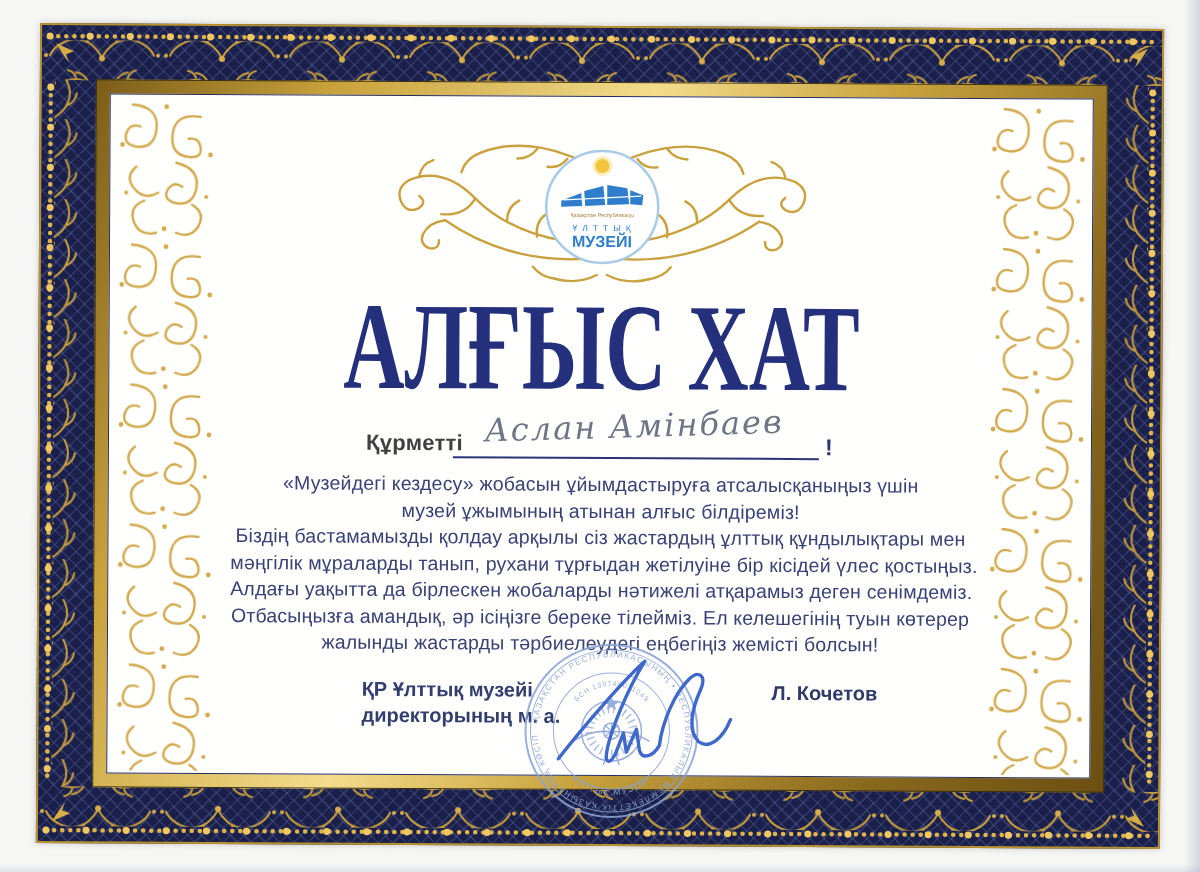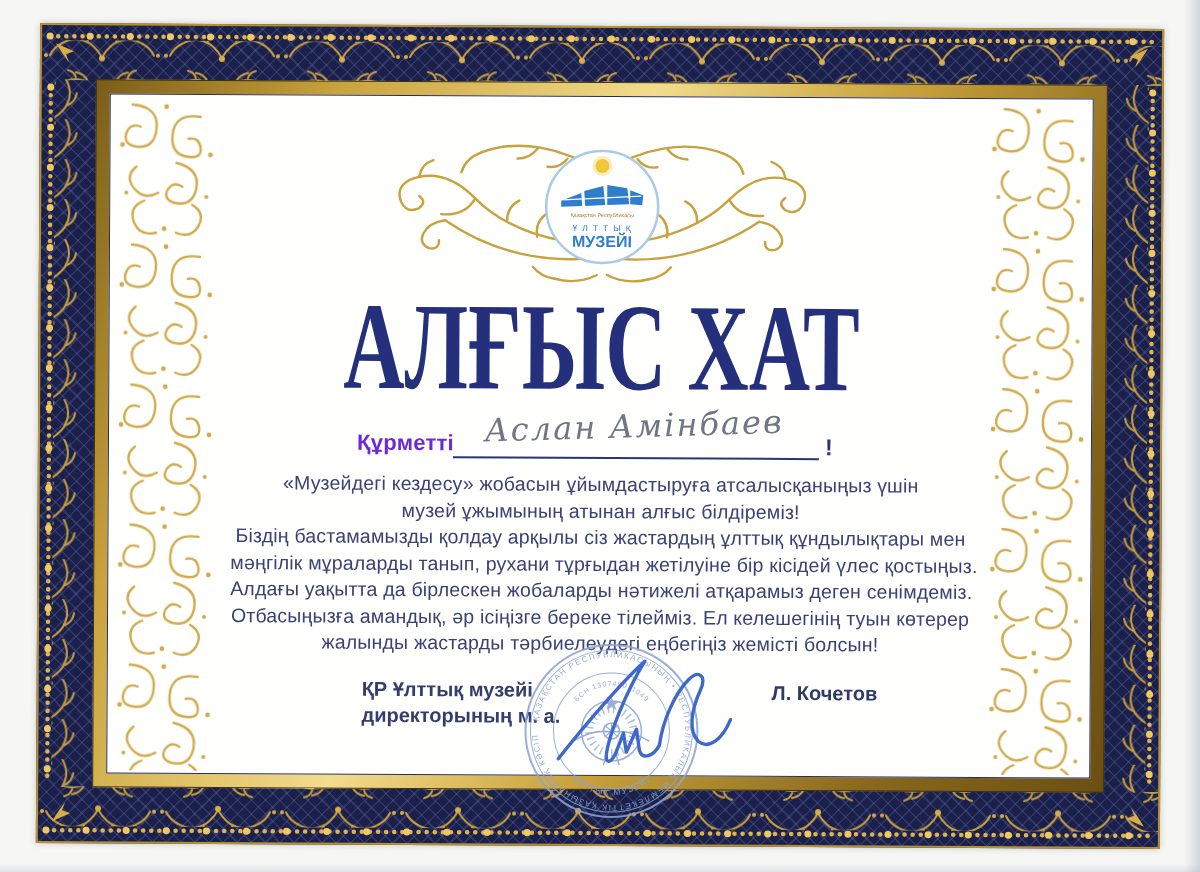--- a/index.html
+++ b/index.html
@@ -23,21 +23,21 @@
   .gold-frame{
     position:absolute;inset:54px;
     background:linear-gradient(115deg,#7a5c17 0%,#c9a23c 18%,#f3dc8c 42%,#caa33d 60%,#8a691e 82%,#6b4f12 100%);
     box-shadow:inset 0 0 0 1px #3a2f10;
   }
   .content{
     position:absolute;inset:68px;background:#fffffe;border:1px solid #262d5e;
   }
   
   .title-wrap{left:192px;top:192px;width:600px;height:112px;}
-  .salut-label{left:248px;top:334px;font-size:22px;font-weight:600;color:#6d28d9;letter-spacing:.3px;}
+  .salut-label{left:257px;top:334px;font-size:22px;font-weight:600;color:#404040;letter-spacing:.3px;}
   .underline{left:344px;top:330px;width:366px;height:30px;border-bottom:2.5px solid #2b3575;}
   .hand-name{
     left:340px;top:310px;width:370px;text-align:center;
     font-family:"DejaVu Serif","Liberation Serif",serif;font-style:italic;
     font-size:32px;color:#6e7585;transform:rotate(-2deg);letter-spacing:2px;white-space:nowrap;
   }
   .excl{left:716px;top:336px;font-size:23px;font-weight:bold;color:#2b3575;}
   .body-block{left:122px;top:374px;width:740px;text-align:center;color:#3a4175;}
   .body-line{font-size:19.5px;line-height:26.5px;white-space:nowrap;letter-spacing:.2px;}
   .org-block{left:254px;top:580px;font-size:20px;font-weight:600;line-height:26px;color:#343e6e;white-space:nowrap;}

